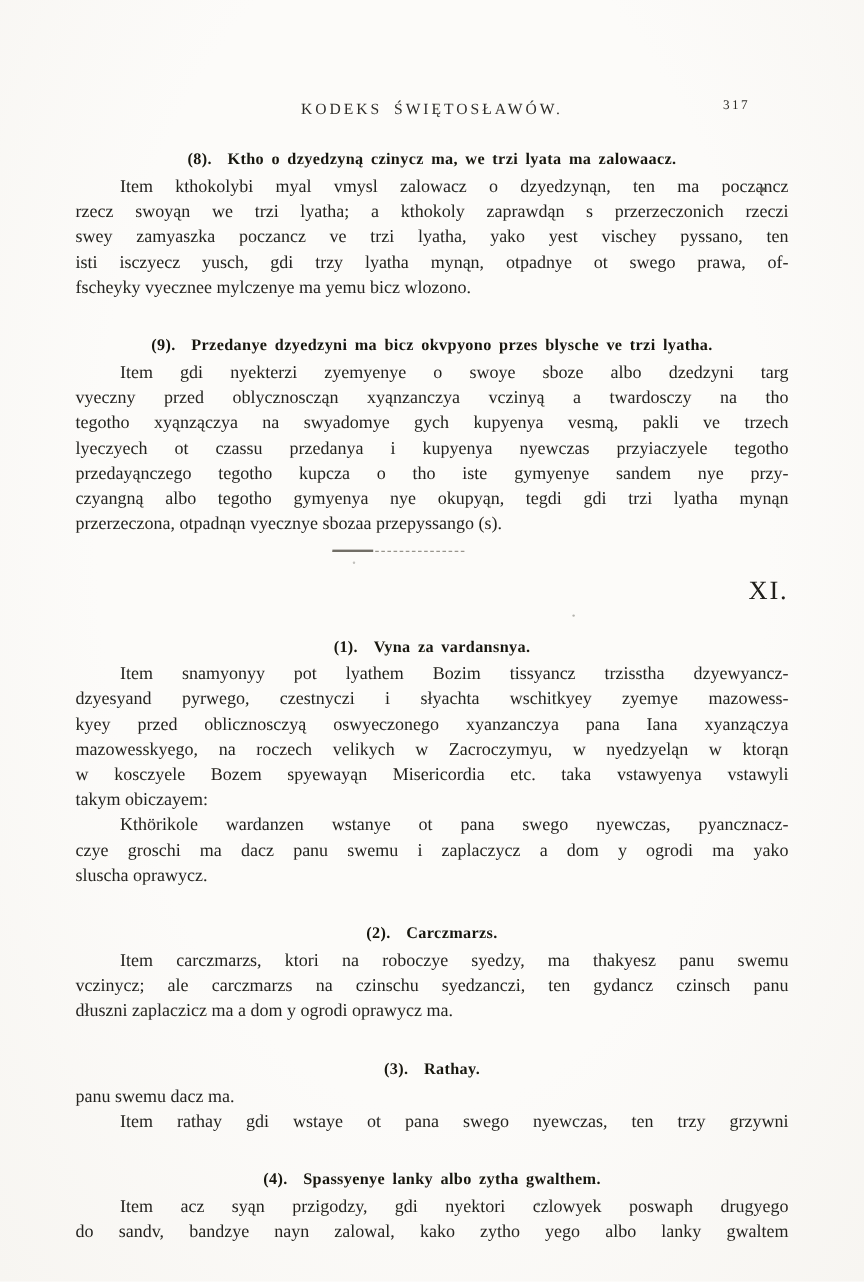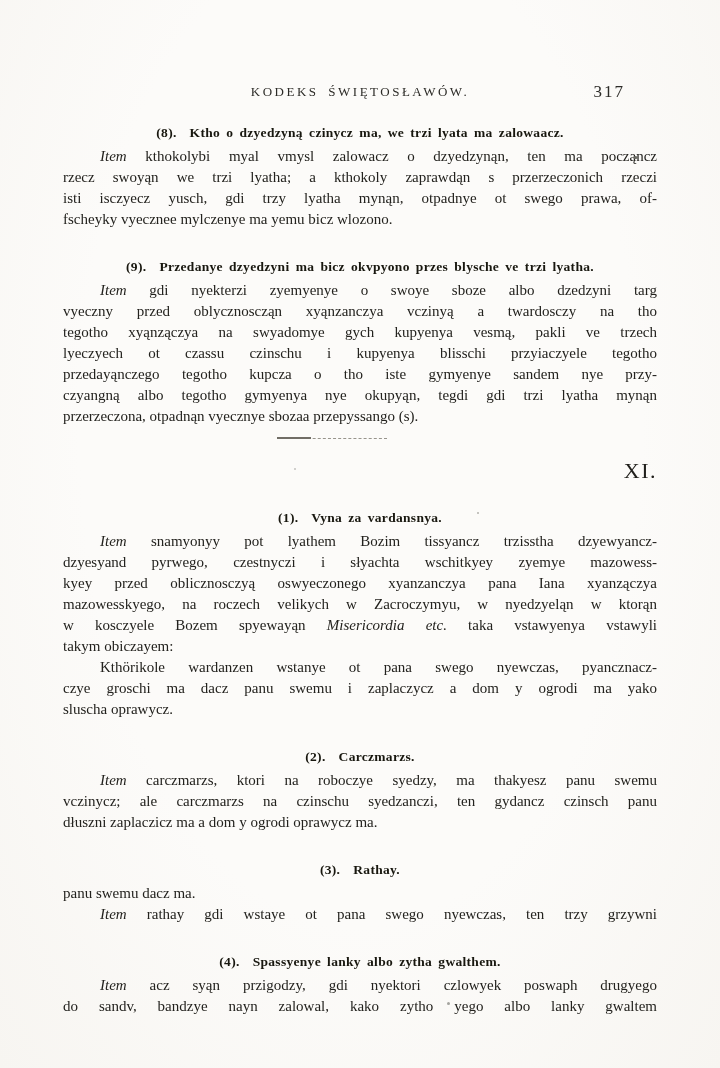--- a/index.html
+++ b/index.html
@@ -20,21 +20,21 @@
   .header-title {
     font-size: 13px;
     letter-spacing: 2.5px;
     word-spacing: 4px;
     color: #2c2b27;
     margin-top: 32px;
   }
   .page-number {
     position: absolute;
     right: 32px; top: 0;
-    font-size: 17px;
+    font-size: 11px;
     letter-spacing: 2px;
     color: #2c2b27;
   }
   .content {
     position: absolute;
     left: 63px; top: 110px; width: 594px;
     font-size: 15px;
     line-height: 21px;
   }
   .sec-head {
@@ -46,21 +46,21 @@
     word-spacing: 2.5px;
     margin: 28px 0 5px;
     color: #18170f;
   }
   .content > .sec-head:first-child { margin-top: 14px; }
   .sec-num { margin-right: 13px; }
   .para { margin: 0; }
   .line { text-align: justify; text-align-last: justify; }
   .line.last { text-align-last: left; }
   .line.first { text-indent: 37px; }
-  .it { font-style: italic; }
+  .it { }
   .chapter {
     text-align: right;
     font-size: 22px;
     letter-spacing: 1.5px;
     margin: 20px 0 6px;
     color: #21201c;
   }
   .divider {
     margin: 10px auto 0;
     width: 110px;
@@ -91,29 +91,30 @@
   <div class="running-header">
     <span class="header-title">KODEKS ŚWIĘTOSŁAWÓW.</span>
     <span class="page-number">317</span>
   </div>
 
   <div class="content">
       <div class="sec-head"><span class="sec-num">(8).</span><span class="sec-title">Ktho o dzyedzyną czinycz ma, we trzi lyata ma zalowaacz.</span></div>
       <div class="para">
         <div class="line first"><span class="it">Item</span><span> kthokolybi myal vmysl zalowacz o dzyedzynąn, ten ma począncz</span></div>
         <div class="line"><span>rzecz swoyąn we trzi lyatha; a kthokoly zaprawdąn s przerzeczonich rzeczi</span></div>
+        <div class="line"><span>swey zamyaszka poczancz ve trzi lyatha, yako yest vischey pyssano, ten</span></div>
         <div class="line"><span>isti isczyecz yusch, gdi trzy lyatha mynąn, otpadnye ot swego prawa, of-</span></div>
         <div class="line last"><span>fscheyky vyecznee mylczenye ma yemu bicz wlozono.</span></div>
       </div>
       <div class="sec-head"><span class="sec-num">(9).</span><span class="sec-title">Przedanye dzyedzyni ma bicz okvpyono przes blysche ve trzi lyatha.</span></div>
       <div class="para">
         <div class="line first"><span class="it">Item</span><span> gdi nyekterzi zyemyenye o swoye sboze albo dzedzyni targ</span></div>
         <div class="line"><span>vyeczny przed oblycznoscząn xyąnzanczya vczinyą a twardosczy na tho</span></div>
         <div class="line"><span>tegotho xyąnzączya na swyadomye gych kupyenya vesmą, pakli ve trzech</span></div>
-        <div class="line"><span>lyeczyech ot czassu czinschu i kupyenya blisschi przyiaczyele tegotho</span></div>
+        <div class="line"><span>lyeczyech ot czassu przedanya i kupyenya nyewczas przyiaczyele tegotho</span></div>
         <div class="line"><span>przedayąnczego tegotho kupcza o tho iste gymyenye sandem nye przy-</span></div>
         <div class="line"><span>czyangną albo tegotho gymyenya nye okupyąn, tegdi gdi trzi lyatha mynąn</span></div>
         <div class="line last"><span>przerzeczona, otpadnąn vyecznye sbozaa przepyssango (s).</span></div>
       </div>
       <div class="divider">
         <span class="divider-dark"></span>
       </div>
       <div class="chapter">XI.</div>
       <div class="sec-head"><span class="sec-num">(1).</span><span class="sec-title">Vyna za vardansnya.</span></div>
       <div class="para">

